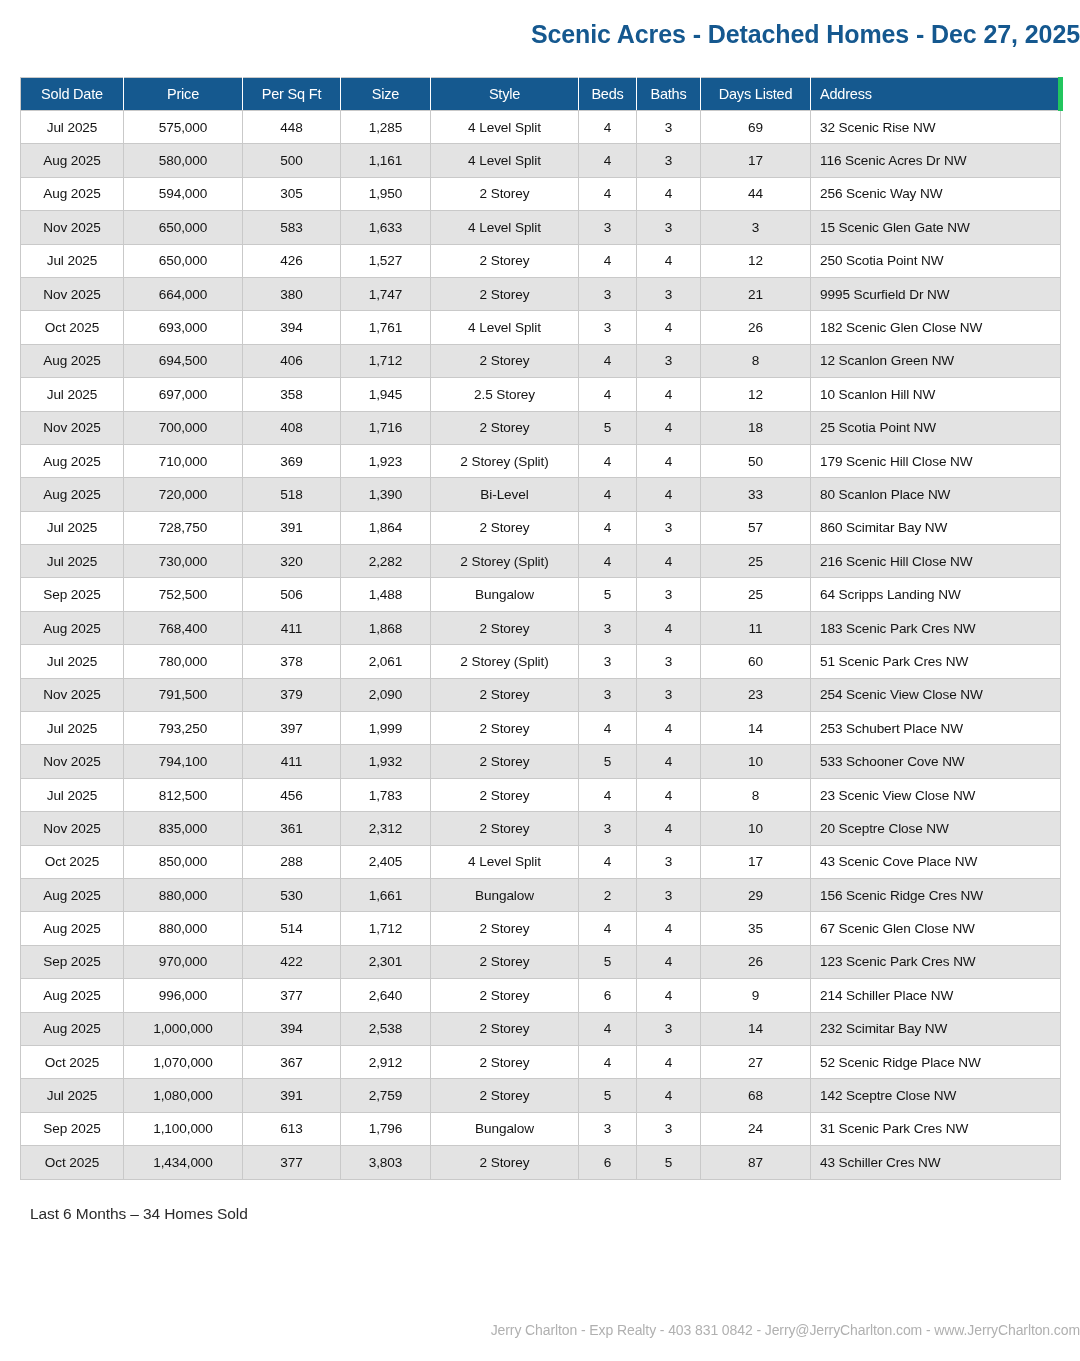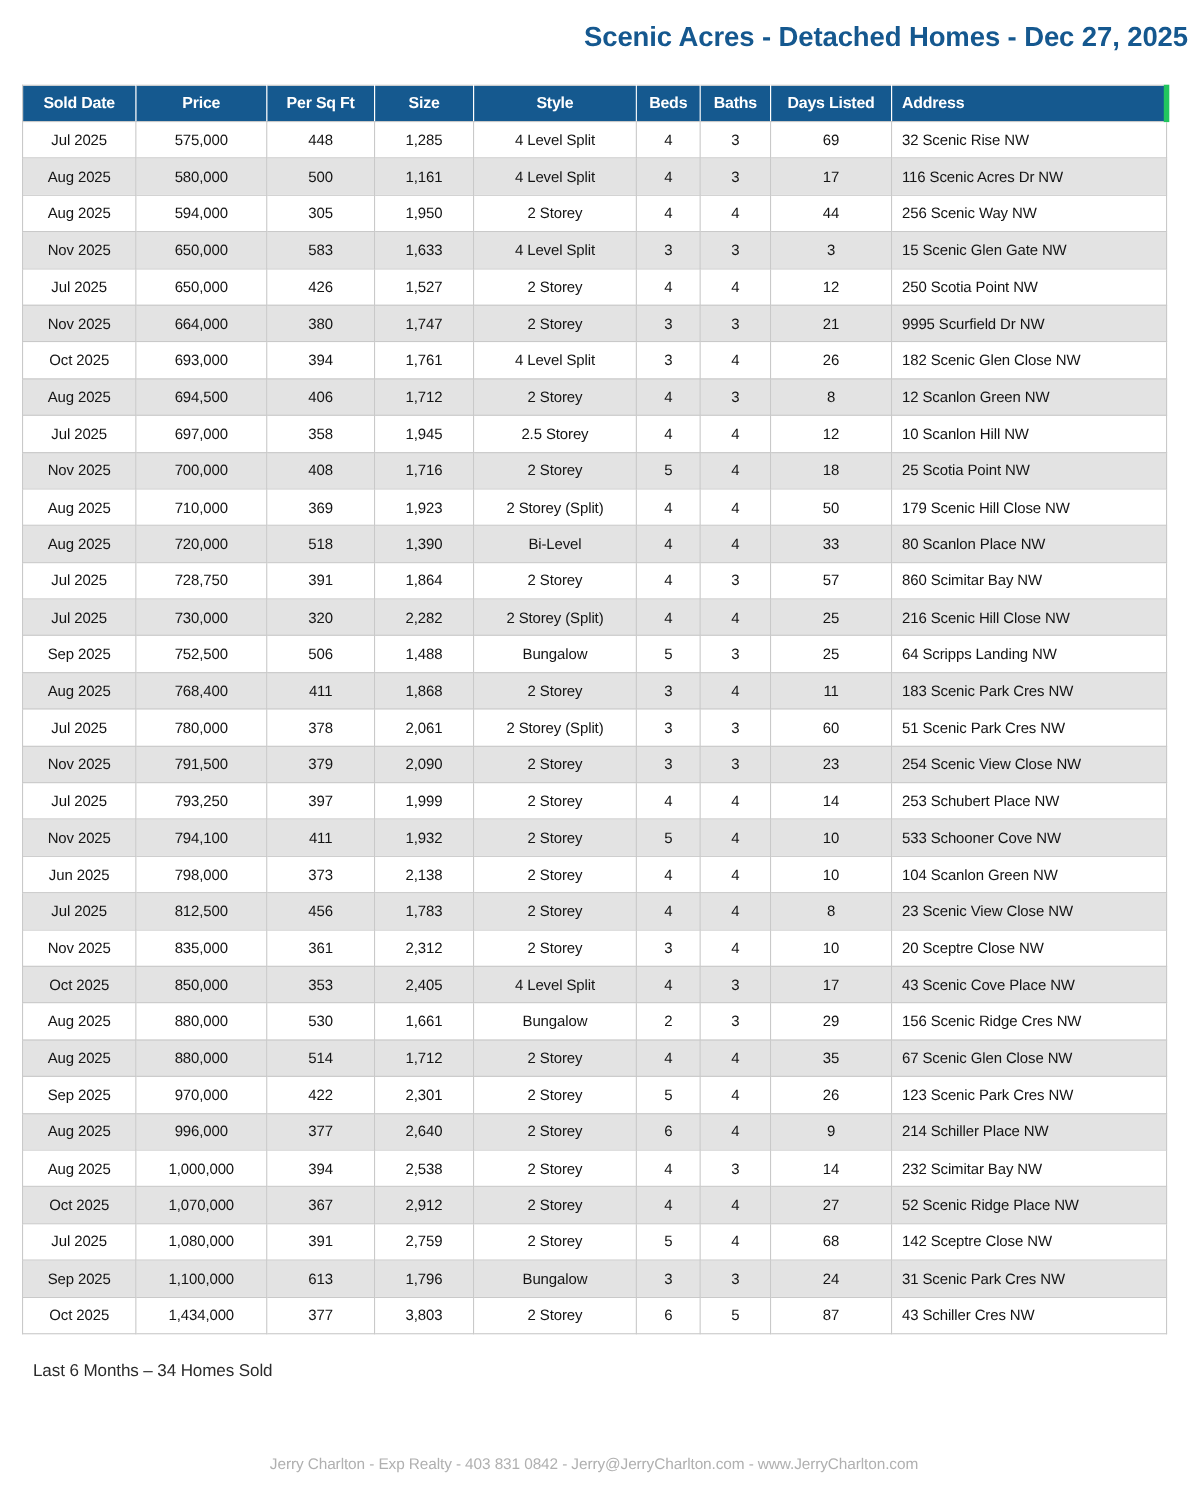--- a/index.html
+++ b/index.html
@@ -32,21 +32,21 @@
   }
   table.sales {
     border-collapse: collapse;
     width: 1040px;
     table-layout: fixed;
     font-size: 13.5px;
   }
   table.sales thead th {
     background: #15598f;
     color: #ffffff;
-    font-weight: bold;
+    font-weight: normal;
     font-size: 14.5px;
     height: 32px;
     padding: 0 4px;
     text-align: center;
     border-left: 1px solid #ffffff;
     border-right: 1px solid #ffffff;
     border-top: 1px solid #c9c9c9;
     border-bottom: 1px solid #c9c9c9;
     white-space: nowrap;
     letter-spacing: -0.2px;
@@ -92,21 +92,21 @@
     color: #2b2b2b;
     line-height: 27px;
     letter-spacing: -0.1px;
   }
   .summary div { padding: 0; }
   .credit {
     position: absolute;
     left: 0;
     right: 0;
     top: 1322px;
-    text-align: center;
+    text-align: right;
     font-size: 14px;
     color: #b0b0b0;
     letter-spacing: -0.1px;
   }
 </style>
 </head>
 <body>
 
 <h1 class="page-title">Scenic Acres - Detached Homes - Dec 27, 2025</h1>
 
@@ -351,31 +351,20 @@
           <td>794,100</td>
           <td>411</td>
           <td>1,932</td>
           <td>2 Storey</td>
           <td>5</td>
           <td>4</td>
           <td>10</td>
           <td class="td-address">533 Schooner Cove NW</td>
         </tr>
         <tr>
-          <td>Jun 2025</td>
-          <td>798,000</td>
-          <td>373</td>
-          <td>2,138</td>
-          <td>2 Storey</td>
-          <td>4</td>
-          <td>4</td>
-          <td>10</td>
-          <td class="td-address">104 Scanlon Green NW</td>
-        </tr>
-        <tr>
           <td>Jul 2025</td>
           <td>812,500</td>
           <td>456</td>
           <td>1,783</td>
           <td>2 Storey</td>
           <td>4</td>
           <td>4</td>
           <td>8</td>
           <td class="td-address">23 Scenic View Close NW</td>
         </tr>
@@ -386,21 +375,21 @@
           <td>2,312</td>
           <td>2 Storey</td>
           <td>3</td>
           <td>4</td>
           <td>10</td>
           <td class="td-address">20 Sceptre Close NW</td>
         </tr>
         <tr>
           <td>Oct 2025</td>
           <td>850,000</td>
-          <td>353</td>
+          <td>288</td>
           <td>2,405</td>
           <td>4 Level Split</td>
           <td>4</td>
           <td>3</td>
           <td>17</td>
           <td class="td-address">43 Scenic Cove Place NW</td>
         </tr>
         <tr>
           <td>Aug 2025</td>
           <td>880,000</td>

